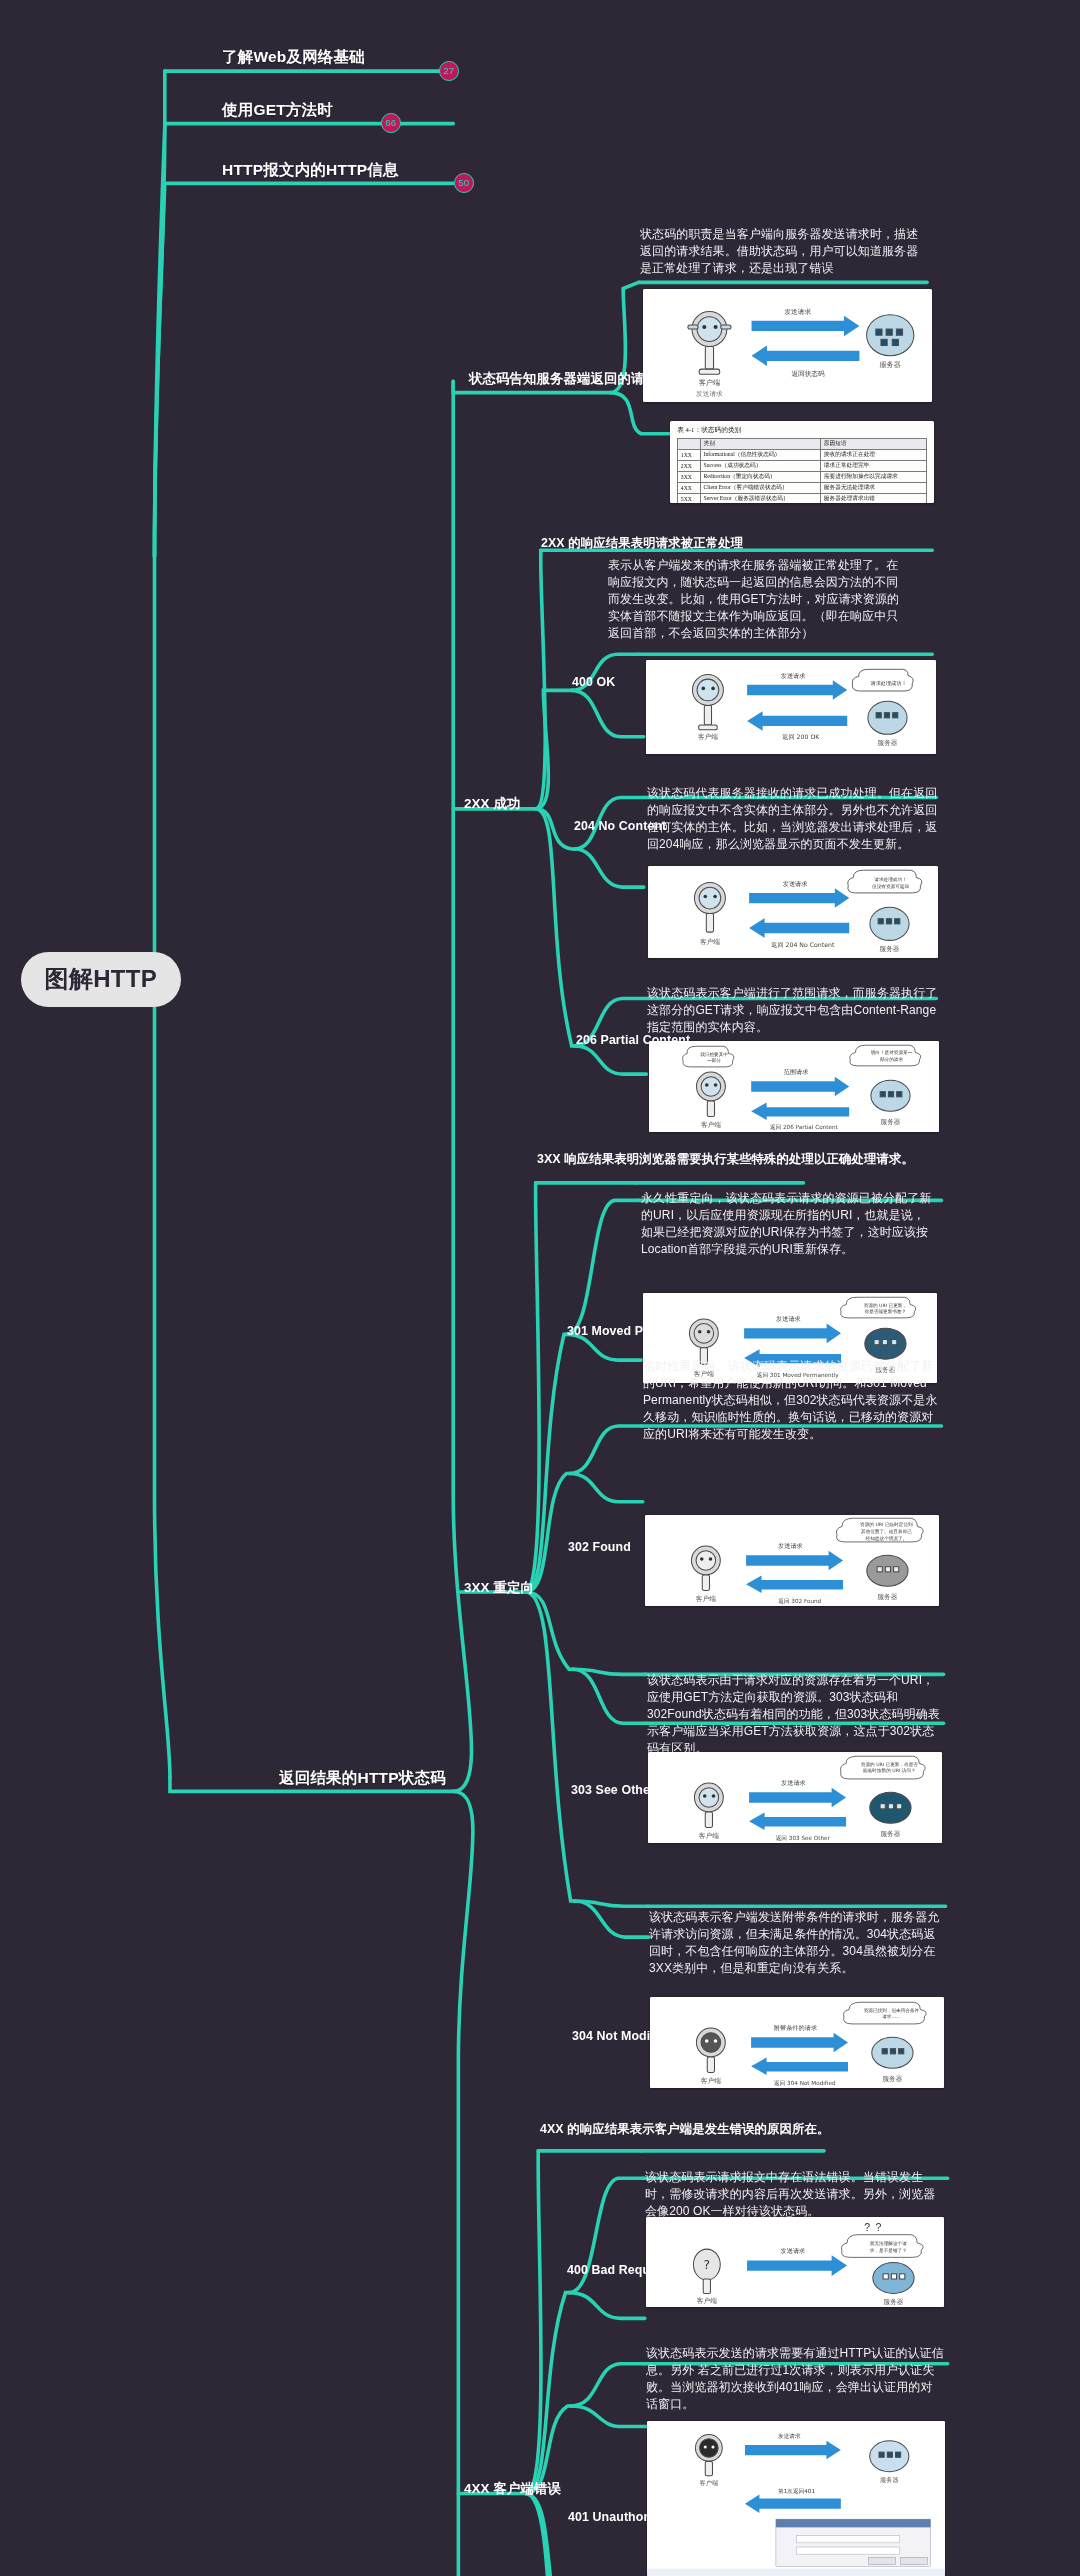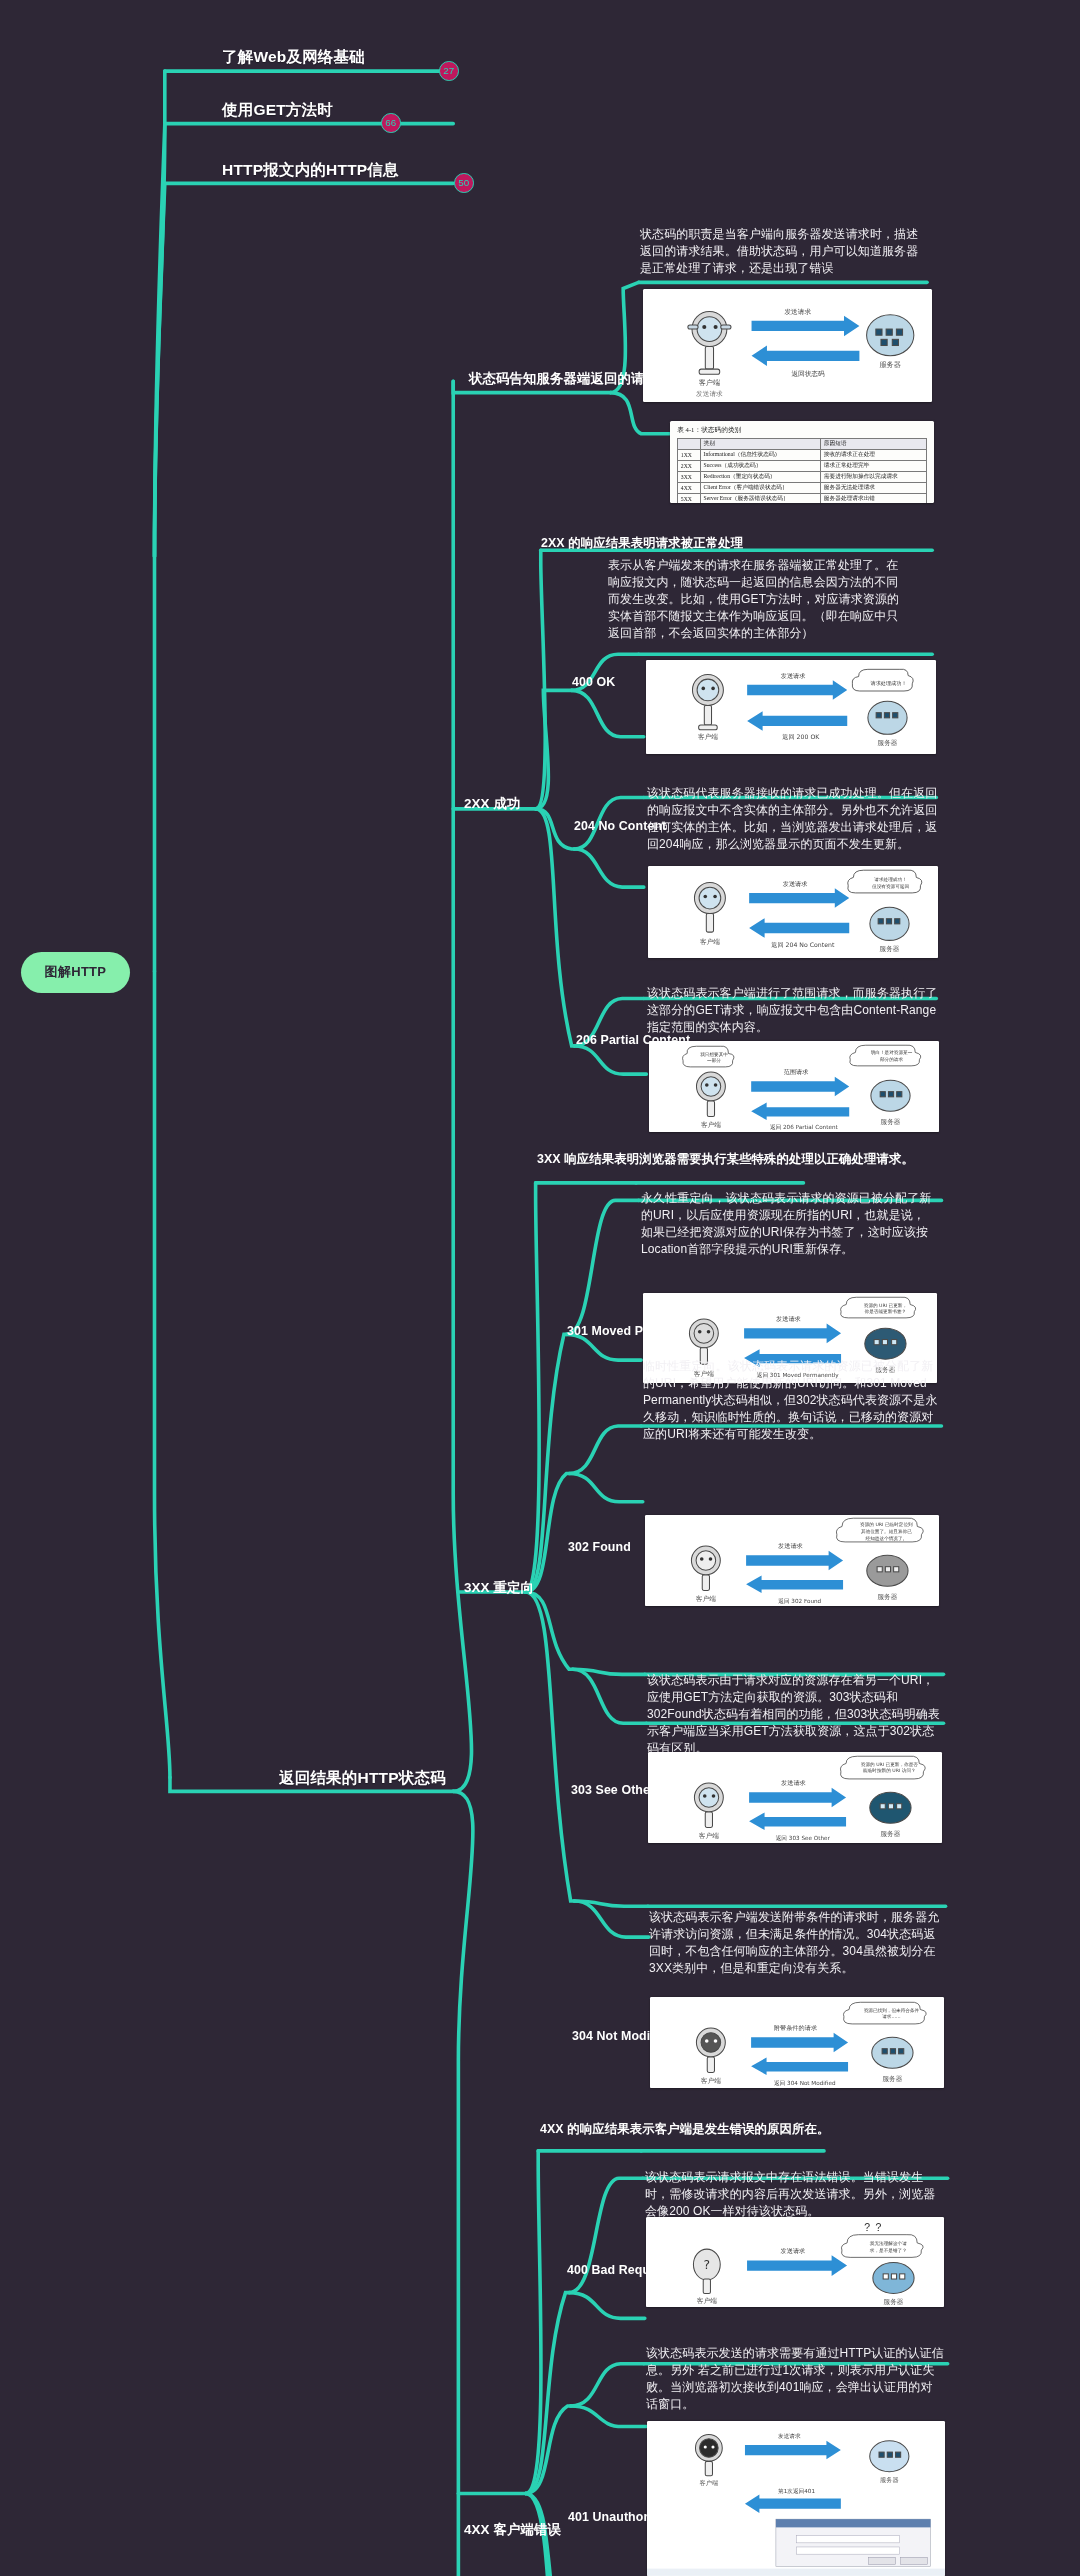--- a/index.html
+++ b/index.html
@@ -12,22 +12,22 @@
     color: #ffffff;
     position: relative;
     overflow: hidden;
   }
   #edges { position:absolute; left:0; top:0; width:1080px; height:3476px; pointer-events:none; }
 
   .node { position:absolute; }
 
   
   .root {
-    background:#86efac; color:#2e2736;
-    font-weight:700; font-size:13px;
+    background:#e5e5e5; color:#2e2736;
+    font-weight:700; font-size:24px;
     padding:11.3px 24px; border-radius:31px;
     white-space:nowrap; letter-spacing:0.3px;
   }
 
   
   .l1 {
     font-size:15.5px; font-weight:700; white-space:nowrap;
     letter-spacing:0.2px; line-height:1.25;
     text-shadow:0 0.5px 1px rgba(0,0,0,.35);
   }
@@ -501,21 +501,21 @@
     <g stroke="#4a4a4a" stroke-width="2" fill="#bcd7e6">
       <ellipse cx="470" cy="108" rx="40" ry="30"></ellipse>
       <rect x="450" y="100" width="10" height="10" fill="#1e4f6e"></rect>
       <rect x="466" y="100" width="10" height="10" fill="#1e4f6e"></rect>
       <rect x="482" y="100" width="10" height="10" fill="#1e4f6e"></rect>
     </g>
     <text x="470" y="162" font-size="13" fill="#555" text-anchor="middle" font-family="DejaVu Sans">服务器</text>
   </svg>
 </div>
 
-<div class="node l2" style="left:464px; top:2480px;margin-top:41px;">4XX 客户端错误</div>
+<div class="node l2" style="left:464px; top:2480px;">4XX 客户端错误</div>
 <div class="node l3 multi" style="left:540px; top:2121px; width:206px;">4XX 的响应结果表示客户端是发生错误的原因所在。</div>
 
 <div class="node l3" style="left:567px; top:2263px;">400 Bad Request</div>
 <div class="node para" style="left:645px; top:2169px; width:298px;">该状态码表示请求报文中存在语法错误。当错误发生时，需修改请求的内容后再次发送请求。另外，浏览器会像200 OK一样对待该状态码。</div>
 <div class="card" style="left:646px; top:2217px; width:298px; height:90px;">
   <svg viewBox="0 0 578 174">
     <rect width="578" height="174" fill="#fff"></rect>
     <g stroke="#4a4a4a" fill="#e6e6e6" stroke-width="2">
       <ellipse cx="118" cy="92" rx="26" ry="30"></ellipse>
       <rect x="111" y="120" width="14" height="28" rx="3" fill="#efefef"></rect>

